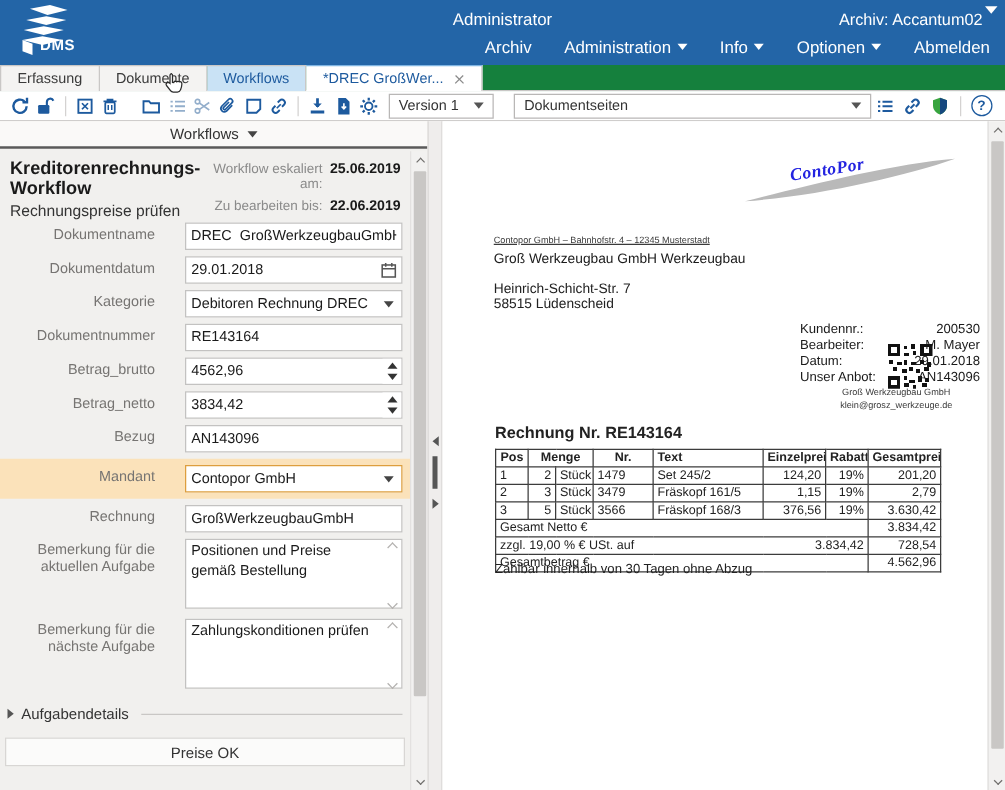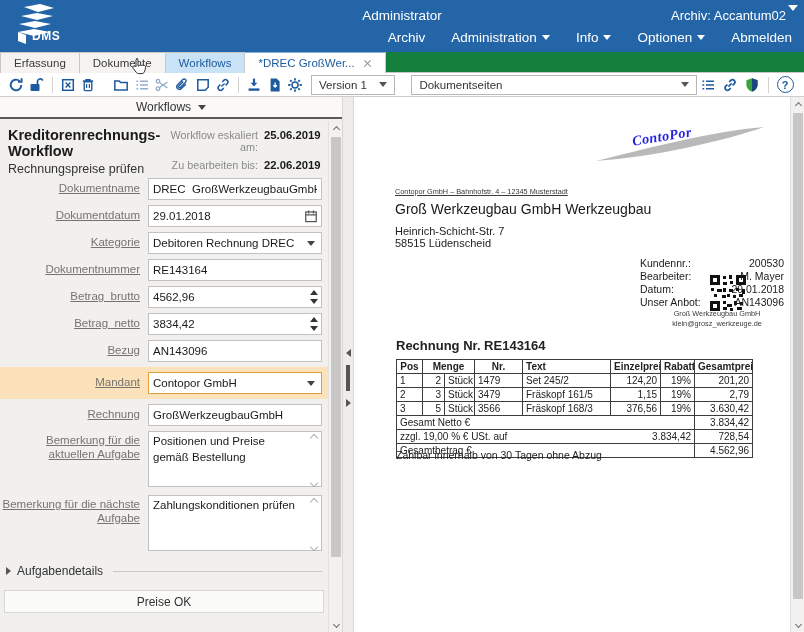--- a/index.html
+++ b/index.html
@@ -52,21 +52,21 @@
   .wf-top { display:flex; justify-content:space-between; padding:6px 2px 0 8px; }
   .wf-title { font-size:14.5px; font-weight:bold; color:#1a1a1a; }
   .wf-subtitle { font-size:12.5px; color:#333; margin-top:3px; }
   .wf-dates { display:grid; grid-template-columns:96px 62px; column-gap:6px; row-gap:1px; font-size:10.8px; align-items:start; padding-top:2px; }
   .wf-dates .lbl { color:#8a8a8a; text-align:right; }
   .wf-dates b { color:#1a1a1a; font-size:11.3px; }
   .wf-desc { padding:4px 14px 8px 8px; font-size:11.5px; color:#4a4a4a; line-height:1.3; }
 
   .form { padding-top:2px; }
   .frow { display:flex; align-items:center; margin-bottom:5px; }
-  .frow label { flex:0 0 148px; text-align:right; padding-right:8px; font-size:11.5px; color:#767472; line-height:1.2;text-decoration:underline; }
+  .frow label { flex:0 0 148px; text-align:right; padding-right:24px; font-size:11.5px; color:#767472; line-height:1.2; }
   .ctrl { width:174px; position:relative; }
   .ctrl input { width:100%; height:22px; border:1px solid #c3c2c1; background:#fff; font-family:"Liberation Sans",sans-serif; font-size:11.5px; padding:0 4px; color:#1a1a1a; }
   .ctrl.icon input { padding-right:22px; }
   .icon-right { position:absolute; right:4px; top:4px; cursor:pointer; }
   .sel { width:100%; height:22px; border:1px solid #c3c2c1; background:#fff; display:flex; align-items:center; justify-content:space-between; padding:0 6px 0 4px; font-size:11.5px; color:#1a1a1a; cursor:pointer; }
   .sel .cdown { width:0; height:0; border-left:4px solid transparent; border-right:4px solid transparent; border-top:5px solid #444; }
   .spin { position:absolute; right:1px; top:1px; bottom:1px; width:15px; display:flex; flex-direction:column; align-items:center; justify-content:space-between; padding:3px 0; background:#fff; cursor:pointer; }
   .su { width:0; height:0; border-left:4px solid transparent; border-right:4px solid transparent; border-bottom:5px solid #333; }
   .sd { width:0; height:0; border-left:4px solid transparent; border-right:4px solid transparent; border-top:5px solid #333; }
   .frow.hl { background:#fbe2ba; padding:5px 0; margin-bottom:5px; }
@@ -101,21 +101,21 @@
   .tri-l { width:0; height:0; border-top:4px solid transparent; border-bottom:4px solid transparent; border-right:5px solid #555; cursor:pointer; }
   .tri-r { width:0; height:0; border-top:4px solid transparent; border-bottom:4px solid transparent; border-left:5px solid #555; cursor:pointer; }
   .grip { width:4px; height:26px; background:#555; }
 
   
   .docview { position:absolute; left:354px; right:0; top:0; bottom:0; background:#fff; }
   .doc-page { position:absolute; left:0; top:0; right:14px; bottom:0; overflow:hidden; }
   .contopor { position:absolute; left:240px; top:24px; width:175px; height:50px; }
   .contopor .word { position:absolute; left:38px; top:8px; font-family:"Liberation Serif",serif; font-style:italic; font-weight:bold; font-size:14px; color:#2323e0; transform:rotate(-9deg); letter-spacing:.5px; }
   .sender { position:absolute; left:41px; top:90px; font-size:7.3px; color:#3a3a3a; text-decoration:underline; }
-  .rcpt-name { position:absolute; left:41px; top:104px; font-size:14px; color:#1a1a1a; }
+  .rcpt-name { position:absolute; left:41px; top:104px; font-size:11px; color:#1a1a1a; }
   .rcpt-street { position:absolute; left:41px; top:128px; font-size:11px; }
   .rcpt-city { position:absolute; left:41px; top:140px; font-size:11px; }
   .qr { position:absolute; left:356px; top:178px; }
   .infoblock { position:absolute; left:286px; top:160px; width:144px; display:grid; grid-template-columns:auto 1fr; column-gap:6px; row-gap:1px; font-size:10.5px; color:#1a1a1a; }
   .infoblock .v { text-align:right; }
   .contact { position:absolute; left:296px; top:212px; width:134px; text-align:center; font-size:7.3px; color:#3a3a3a; line-height:1.35; }
   .inv-title { position:absolute; left:42px; top:241px; font-size:13px; font-weight:bold; }
   .inv-table { position:absolute; left:42px; top:262px; border-collapse:collapse; font-size:10px; table-layout:fixed; width:356px; }
   .inv-table th, .inv-table td { border:1px solid #3c3c3c; padding:1px 3px; overflow:hidden; white-space:nowrap; }
   .inv-table th { font-weight:bold; text-align:center; }

